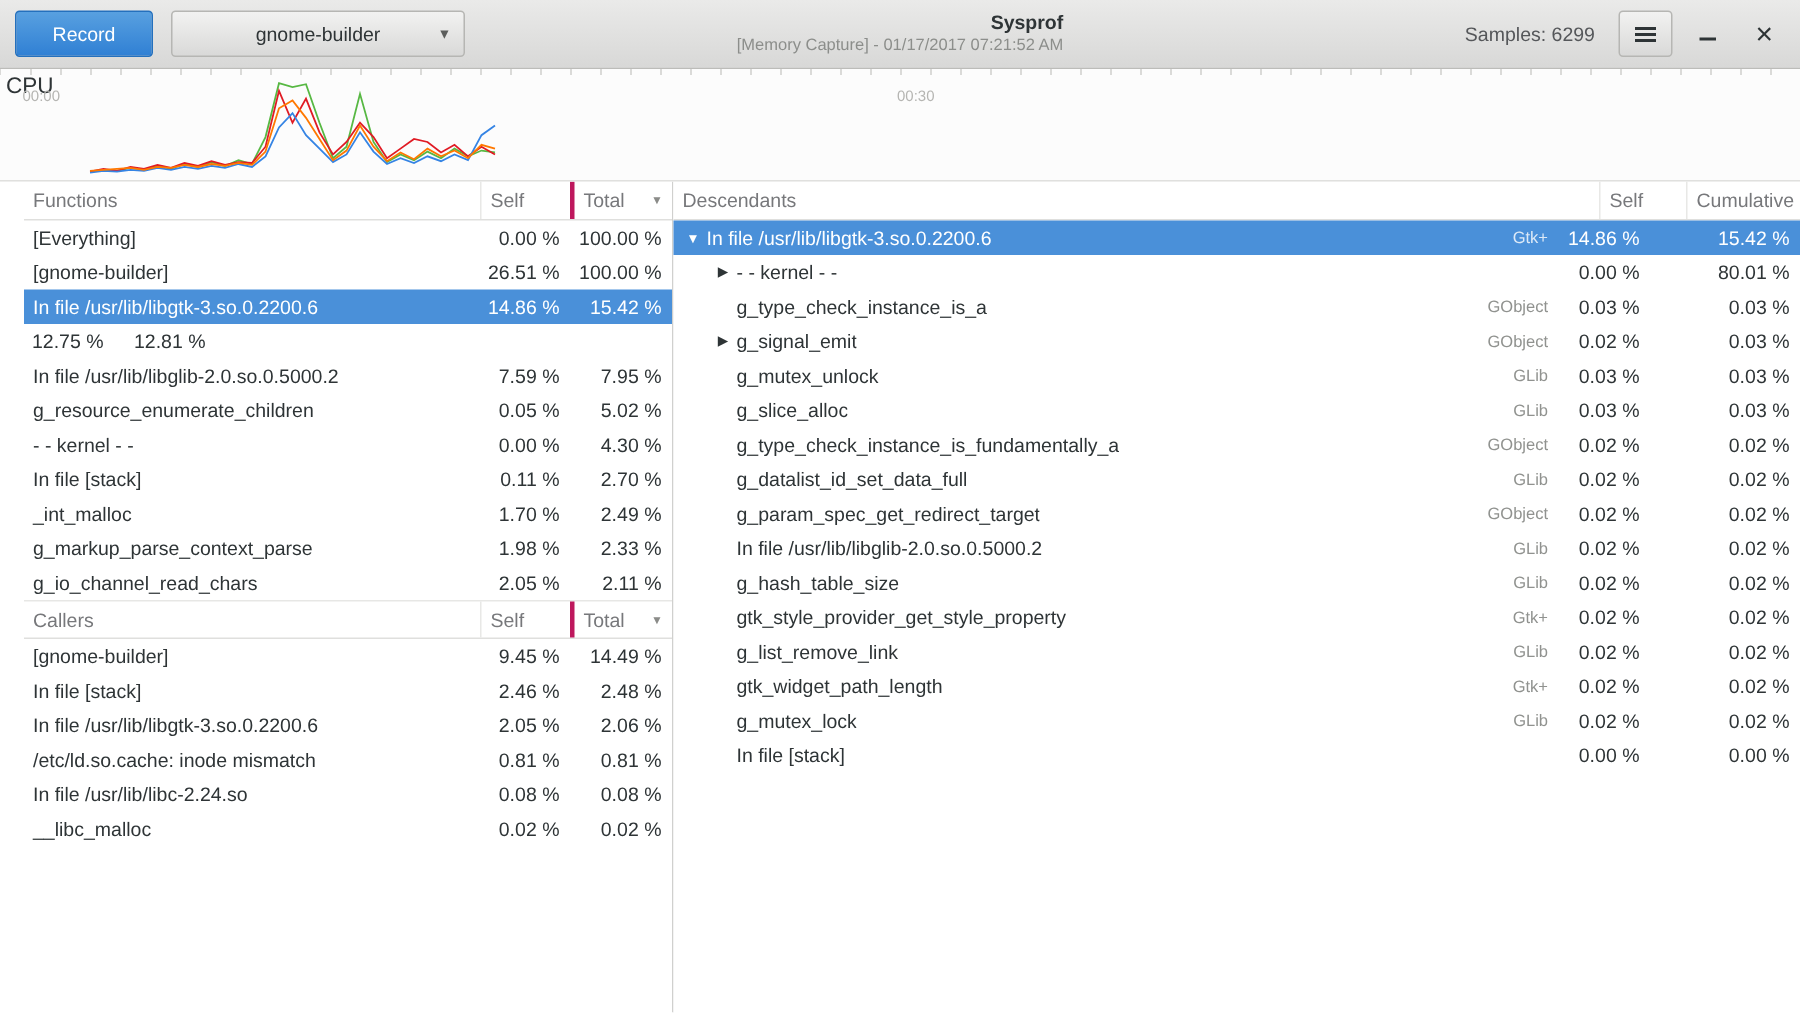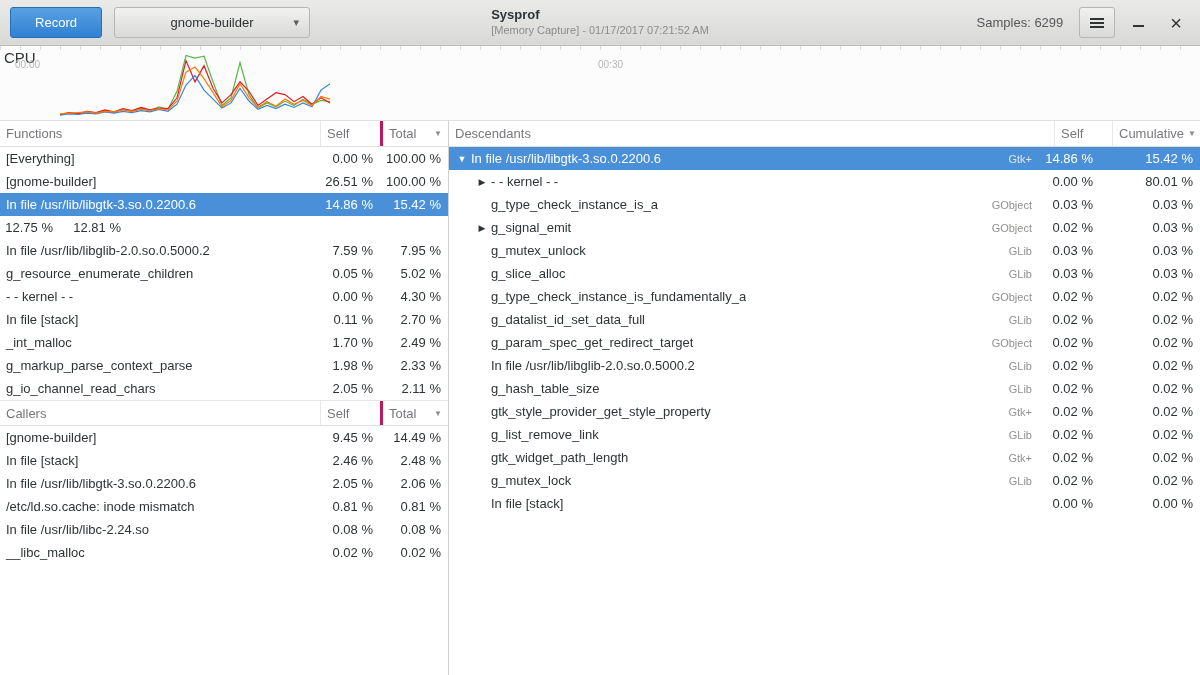--- a/index.html
+++ b/index.html
@@ -5,21 +5,21 @@
   *{box-sizing:border-box;margin:0;padding:0;}
   html,body{width:1200px;height:675px;overflow:hidden;}
   body{font-family:"Liberation Sans","DejaVu Sans",sans-serif;font-size:13px;color:#2e3436;background:#fff;}
 
   
   .headerbar{height:46px;background:linear-gradient(to bottom,#eaeae9,#d8d8d7);border-bottom:1px solid #bcbcb9;display:flex;align-items:center;padding:0 10px;position:relative;}
   .btn{height:31px;border-radius:3px;border:1px solid #b6b6b3;background:linear-gradient(to bottom,#f2f2f1,#d9d9d8);font-size:13px;color:#2e3436;display:inline-flex;align-items:center;justify-content:center;}
   .record-btn{width:92px;background:linear-gradient(to bottom,#58a0e0,#3080d4);border-color:#2470bd;color:#fff;margin-right:12px;}
   .process-btn{width:196px;position:relative;}
   .process-btn .caret{position:absolute;right:10px;top:8px;font-size:11px;color:#5c5e5c;}
-  .title-block{position:absolute;left:50%;top:7px;transform:translateX(-50%);text-align:left;pointer-events:none;}
+  .title-block{position:absolute;left:50%;top:7px;transform:translateX(-50%);text-align:right;pointer-events:none;}
   .title{font-weight:bold;font-size:13px;color:#2e3436;}
   .subtitle{font-size:11px;color:#8c8e8b;margin-top:2px;}
   .header-right{margin-left:auto;display:flex;align-items:center;}
   .samples{color:#55575a;margin-right:16px;}
   .menu-btn{width:36px;}
   .menu-icon{display:inline-block;width:14px;height:2px;background:#2e3436;box-shadow:0 -4px 0 #2e3436,0 4px 0 #2e3436;}
   .win-controls{display:flex;align-items:center;gap:26px;margin-left:18px;margin-right:8px;}
   .minimize-icon{display:inline-block;width:11px;height:2px;background:#2e3436;margin-top:8px;}
   .close-icon{font-size:20px;line-height:16px;color:#2e3436;}
 
@@ -27,31 +27,31 @@
   .cpu-area{height:75px;position:relative;background:#fcfcfc;border-bottom:1px solid #e0e0de;}
   .cpu-ruler{position:absolute;top:0;left:0;right:0;height:4px;background:repeating-linear-gradient(to right,#dadad8 0 1px,transparent 1px 20px);}
   .cpu-label{position:absolute;top:3px;left:4px;font-size:15px;color:#2e3436;z-index:2;}
   .time-label{position:absolute;top:13px;font-size:10px;color:#b5b5b2;z-index:2;}
   .t0{left:15px;text-align:center;}
   .t30{left:598px;}
   .cpu-area svg{position:absolute;left:0;top:0;width:100%;height:100%;}
 
   
   .main{display:flex;height:554px;}
-  .left-panel{width:449px;flex:none;border-right:1px solid #d0d0ce;display:flex;flex-direction:column;background:#fff;}
+  .left-panel{width:449px;flex:none;border-right:1px solid #d0d0ce;display:flex;flex-direction:column;background:#fff;padding-left:16px;}
   .right-panel{flex:1;display:flex;flex-direction:column;background:#fff;min-width:0;}
 
   .tree-header{display:flex;height:26px;flex:none;align-items:stretch;border-bottom:1px solid #dfdfdd;color:#77787b;background:#fff;}
   .tree-header.with-top{border-top:1px solid #e7e7e5;}
   .hcol{display:flex;align-items:center;padding:0 6px;}
   .h-name{flex:1;min-width:0;}
   .h-self{width:60px;flex:none;border-left:1px solid #e8e8e6;}
   .h-total{width:68px;flex:none;border-left:3px solid #be185d;justify-content:space-between;}
   .h-self-r{width:58px;flex:none;border-left:1px solid #e8e8e6;}
-  .h-cum{width:88px;flex:none;border-left:1px solid #e8e8e6;justify-content:space-between;}
+  .h-cum{width:76px;flex:none;border-left:1px solid #e8e8e6;justify-content:space-between;}
   .sort-arrow{font-size:8px;color:#8a8b88;margin-left:4px;}
 
   .rows{flex:none;}
   .row{display:flex;height:23px;align-items:center;}
   .row.selected{background:#4a90d9;color:#fff;}
   .cell-name{flex:1;min-width:0;padding-left:6px;white-space:nowrap;overflow:hidden;display:flex;align-items:center;}
   .cell-self{width:60px;flex:none;text-align:right;padding-right:7px;}
   .cell-total{width:68px;flex:none;text-align:right;padding-right:7px;}
 
   

